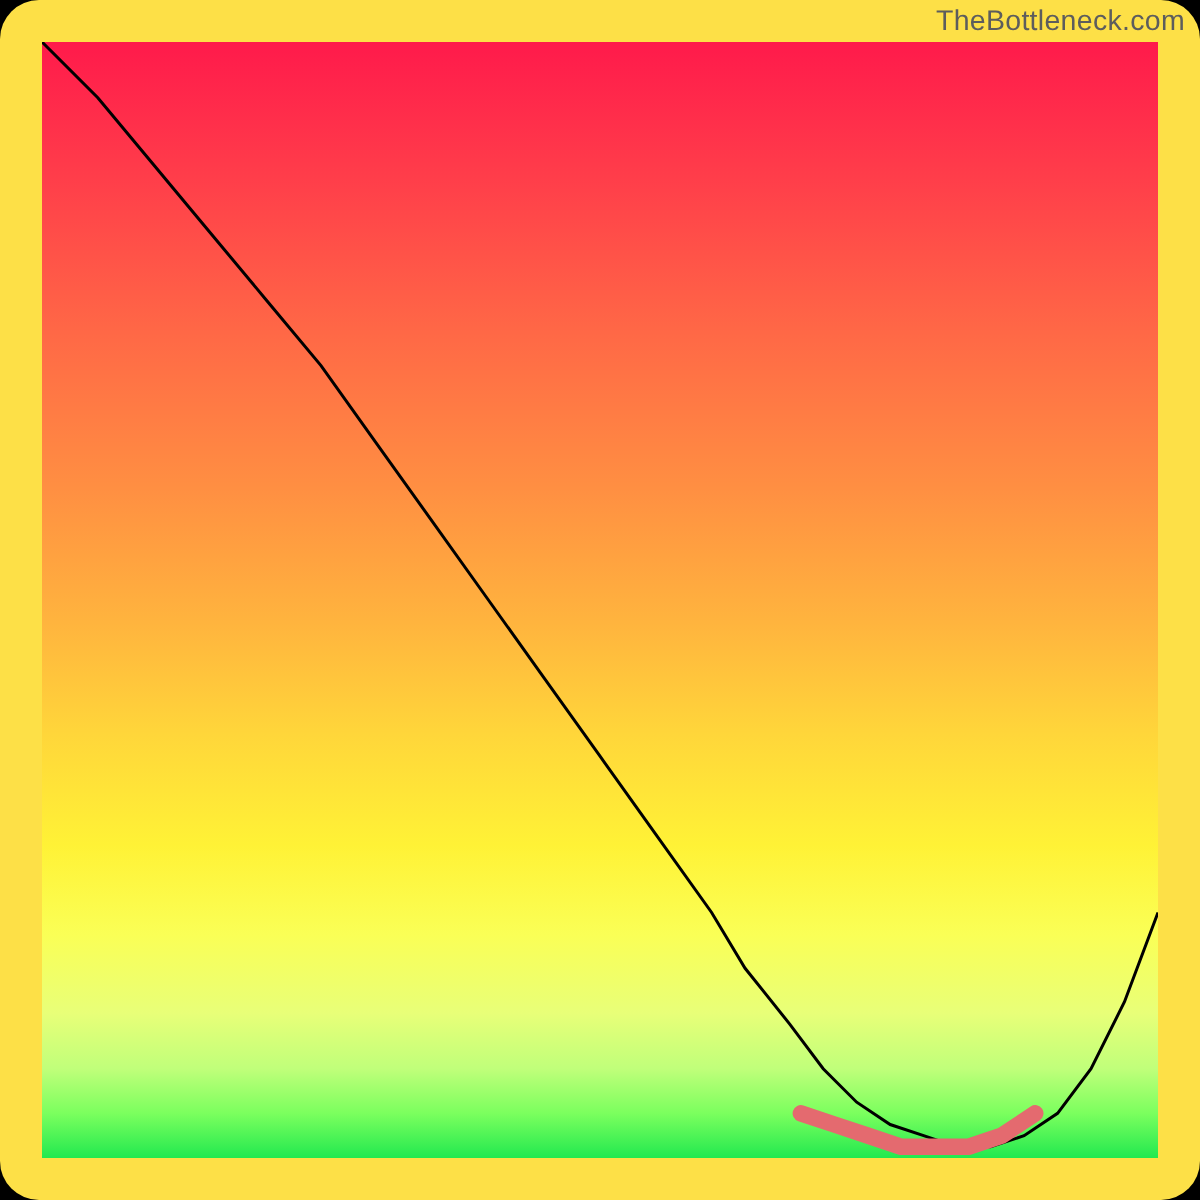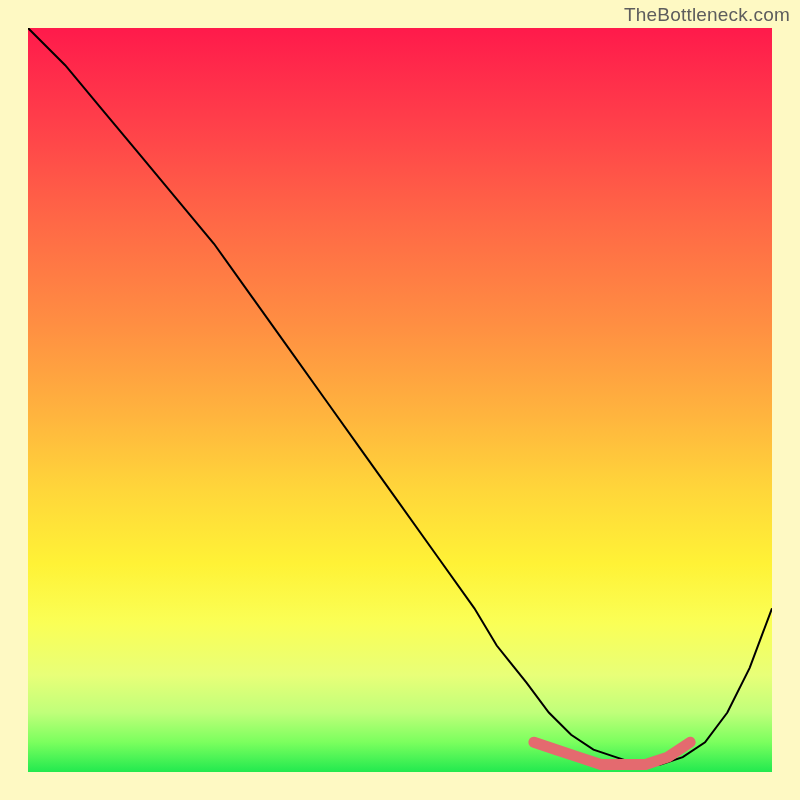--- a/index.html
+++ b/index.html
@@ -8,21 +8,22 @@
     width: 800px;
     height: 800px;
     background: #000000;
     overflow: hidden;
     font-family: Arial, Helvetica, sans-serif;
   }
   .stage {
     position: relative;
     width: 800px;
     height: 800px;
-    background: #fef9c3;
+    background: #fde047;
+    border-radius: 26px;
   }
   .plot-area {
     position: absolute;
     left: 28px;
     top: 28px;
     width: 744px;
     height: 744px;
     overflow: hidden;
   }
   .gradient {

